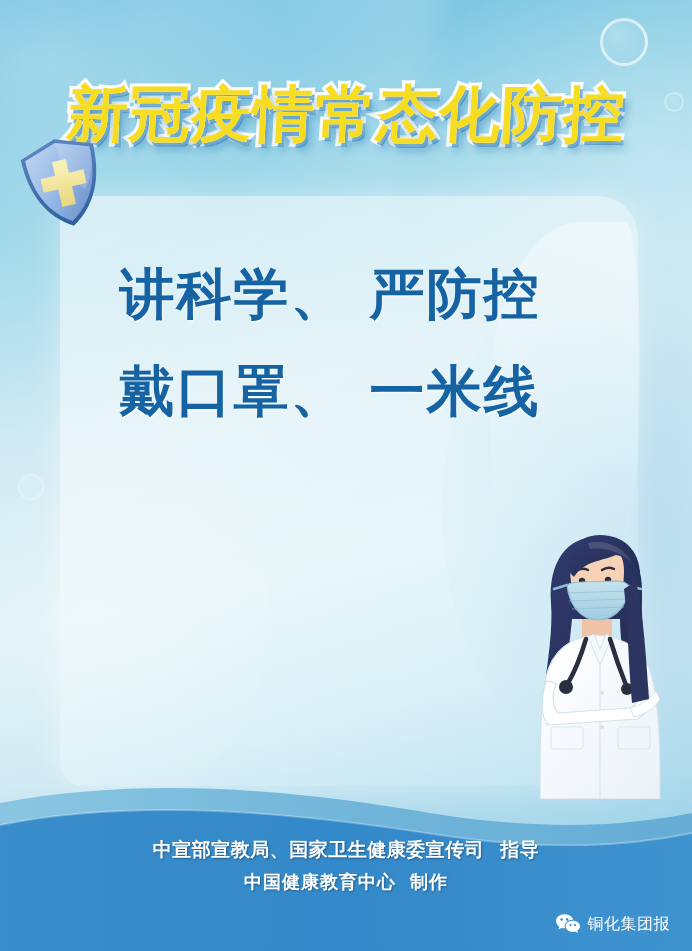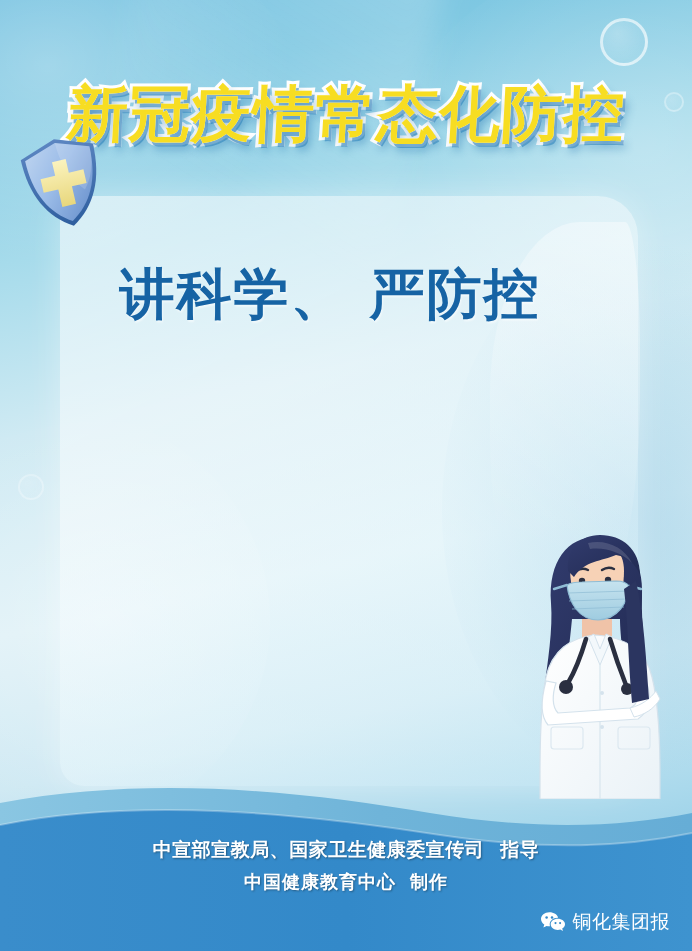--- a/index.html
+++ b/index.html
@@ -111,21 +111,21 @@
     font-size:18px; font-weight:700; color:#ffffff; letter-spacing:1px;
     text-shadow: 1px 1px 2px rgba(0,0,0,.32);
   }
   #credit-2 .sp { display:inline-block; width:14px; }
 
   
   #wechat { position:absolute; right:22px; bottom:16px; z-index:12;
             display:flex; align-items:center; gap:7px; }
   #wechat-label {
     font-family:Liberation Mono, monospace;
-    font-size:19px; color:#ffffff; letter-spacing:.5px;
+    font-size:16px; color:#ffffff; letter-spacing:.5px;
   }
 </style>
 </head>
 <body>
 
 <div id="poster">
 
   <div class="blob blob-a"></div>
   <div class="blob blob-b"></div>
   <div class="blob blob-c"></div>
@@ -160,20 +160,23 @@
     </defs>
     <path d="M42 2 L79 15 C79 52 66 76 42 91 C18 76 5 52 5 15 Z" fill="url(#shieldEdge)"></path>
     <path d="M42 6 L75 17 C75 51 63 73 42 86 C21 73 9 51 9 17 Z" fill="url(#shieldGrad)"></path>
     <path d="M42 6 L75 17 C75 34 70 48 61 58 C48 44 42 24 42 6 Z" fill="rgba(255,255,255,.16)"></path>
     <path d="M35 24 h14 v14 h15 v14 h-15 v18 h-14 v-18 h-15 v-14 h15 Z" fill="url(#crossGrad)"></path>
   </svg>
 
   <div id="slogans">
     <div class="slogan">
       <span>讲科学、</span><span class="gap"></span><span>严防控</span>
+    </div>
+    <div class="slogan">
+      <span>戴口罩、</span><span class="gap"></span><span>一米线</span>
     </div>
   </div>
 
   <svg id="doctor" viewBox="0 0 178 268">
     <defs>
       <linearGradient id="hairG" x1="0" y1="0" x2="1" y2="1">
         <stop offset="0%" stop-color="#323C6E"></stop>
         <stop offset="100%" stop-color="#212A52"></stop>
       </linearGradient>
       <linearGradient id="coatG" x1="0" y1="0" x2="1" y2="1">

